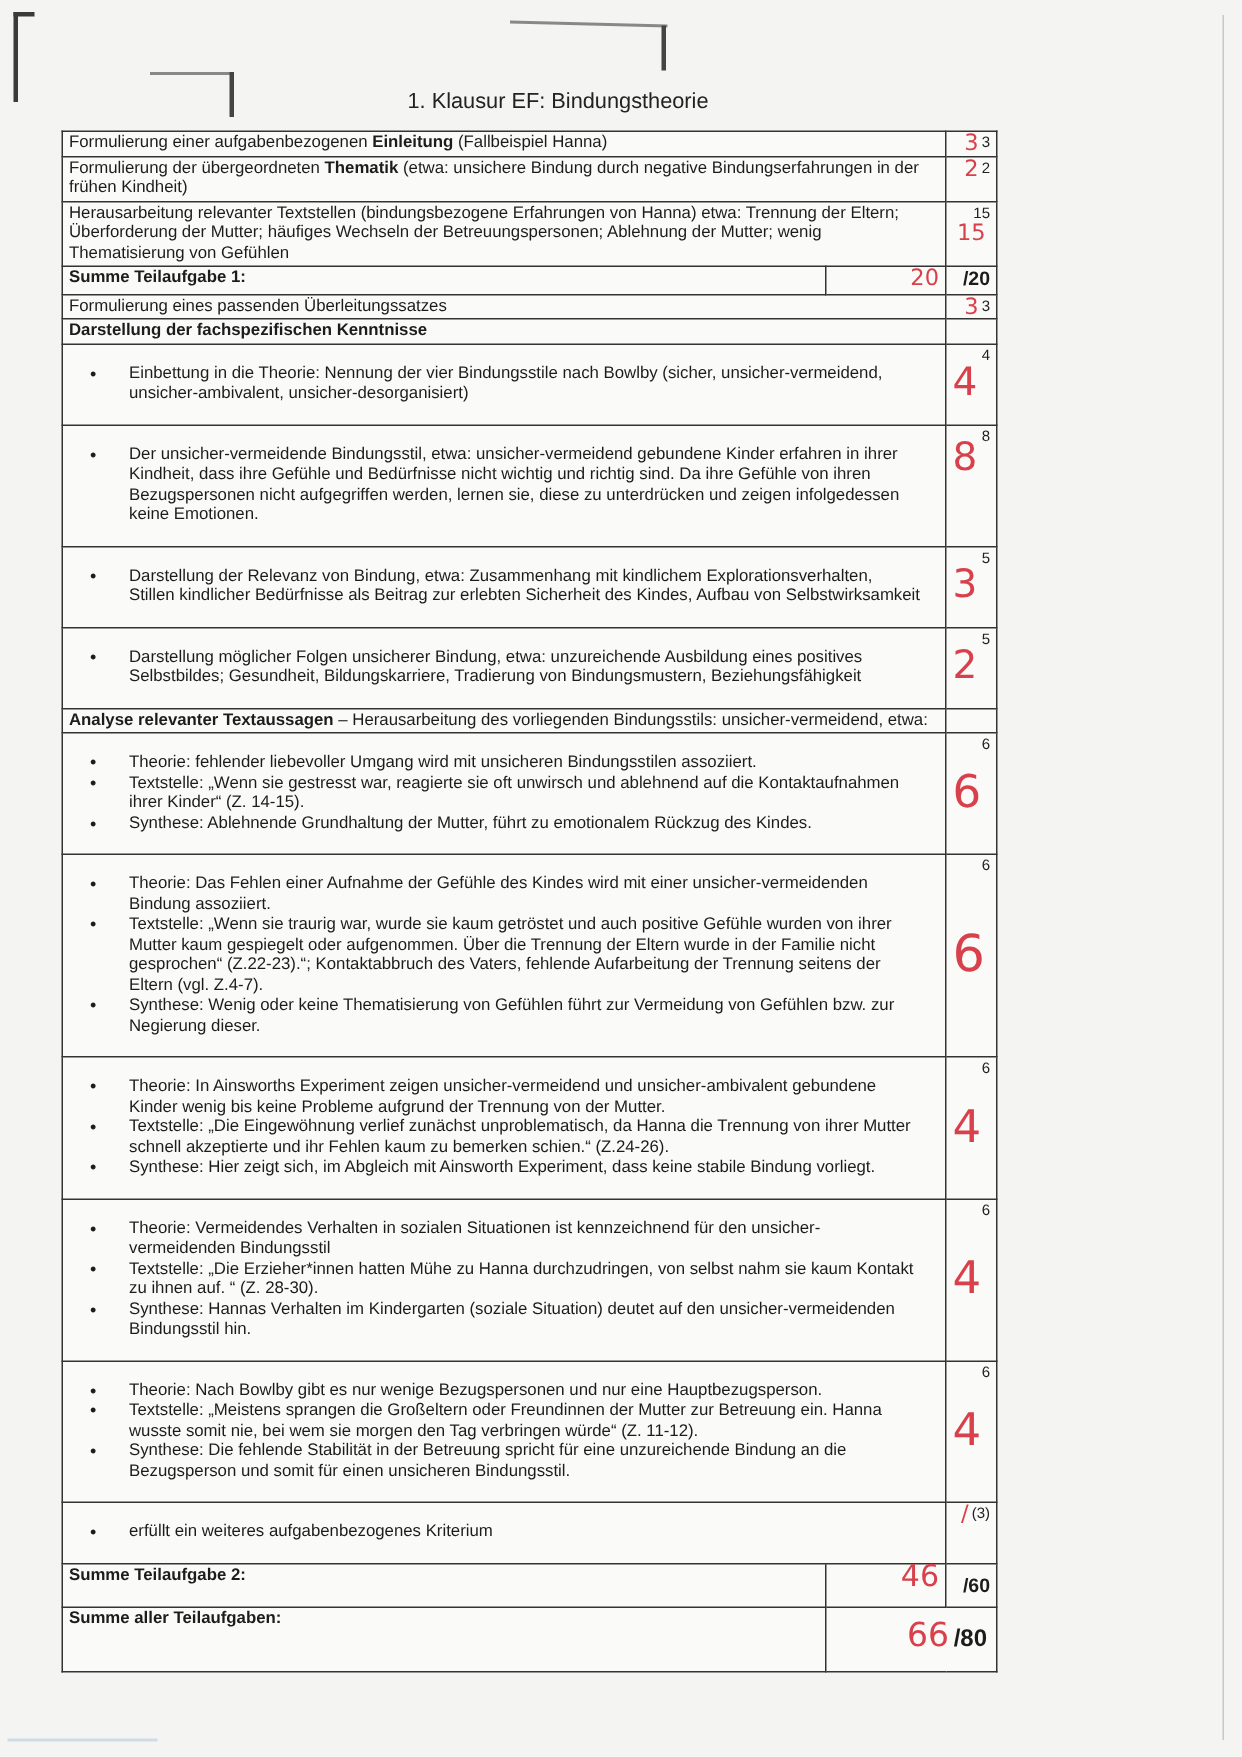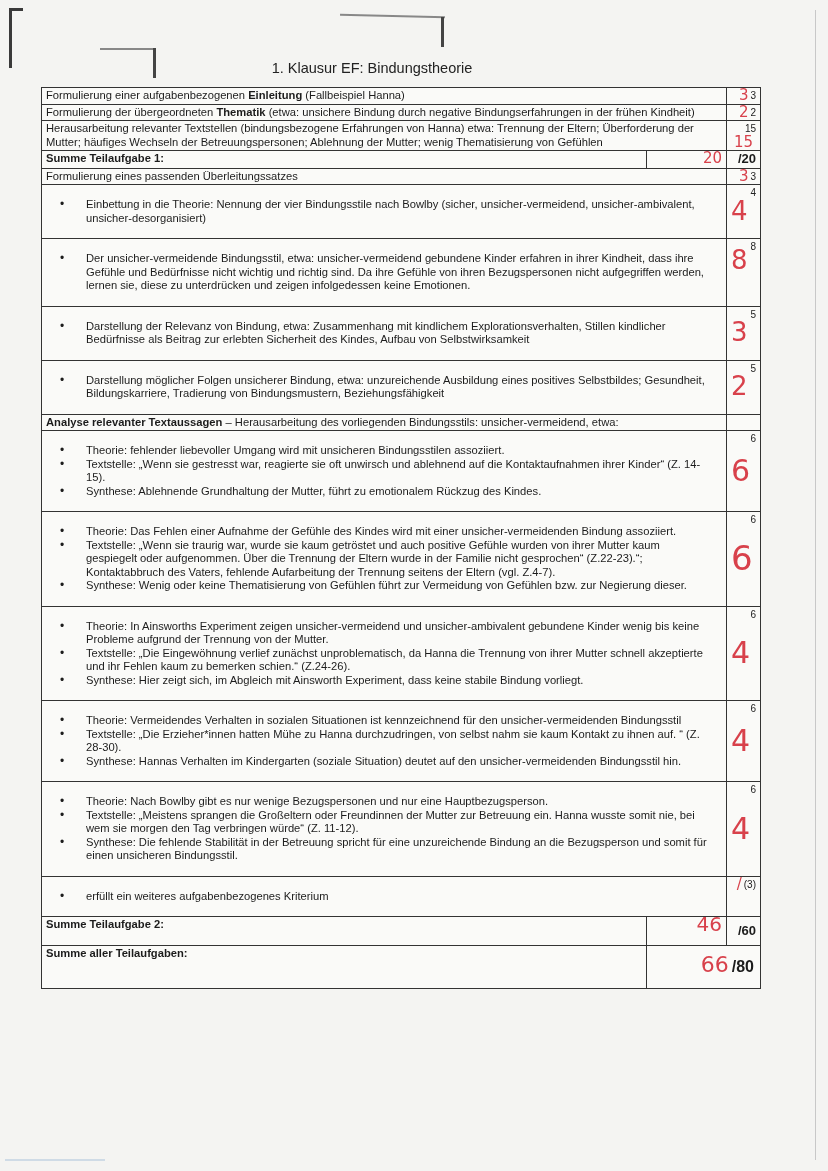--- a/index.html
+++ b/index.html
@@ -16,21 +16,21 @@
   .staple1v { position: absolute; left: 153px; top: 48px; width: 3px; height: 30px; background: #444; }
   .staple2 { position: absolute; left: 340px; top: 15px; width: 105px; height: 2px; background: #888; transform: rotate(1.5deg); }
   .staple2v { position: absolute; left: 441px; top: 17px; width: 3px; height: 30px; background: #444; }
   .footer-smudge { position: absolute; left: 5px; bottom: 10px; width: 100px; height: 2px; background: #cfdbe6; }
 
   .title {
     position: absolute; left: 0; width: 744px; top: 60px;
     text-align: center; font-size: 14.5px; color: #222;
   }
   table.grid {
-    position: absolute; left: 41px; top: 87px; width: 720px;
+    position: absolute; left: 41px; top: 87px; width: 624px;
     border-collapse: collapse; table-layout: fixed;
     font-size: 11.2px; line-height: 13.5px; background: #fafaf8;
   }
   table.grid td { border: 1px solid #333; padding: 1px 4px; vertical-align: top; }
   td.pts { width: 26px; position: relative; text-align: right; padding: 1px 3px; }
   .max { font-size: 10px; color: #222; }
   .hand { font-family: "DejaVu Sans", sans-serif; color: #d8414b; font-weight: normal; }
   .hand.small { font-size: 15px; }
   .hand.big { font-size: 26px; position: absolute; left: 4px; top: 50%; transform: translateY(-50%); }
   .hand.mid { font-size: 20px; margin-top: 17px; }
@@ -100,20 +100,24 @@
   <tr>
     <td colspan="2">Formulierung eines passenden Überleitungssatzes</td>
     <td class="pts">
           <div class="ptsline">
             <span class="hand small">3</span>
             <span class="max">3</span>
           </div>
         </td>
   </tr>
   <tr>
+    <td colspan="2" class="bold">Darstellung der fachspezifischen Kenntnisse</td>
+    <td class="pts"></td>
+  </tr>
+  <tr>
     <td colspan="2">
           <ul class="b">
             <li>Einbettung in die Theorie: Nennung der vier Bindungsstile nach Bowlby (sicher, unsicher-vermeidend, unsicher-ambivalent, unsicher-desorganisiert)</li>
           </ul>
         </td>
     <td class="pts"><span class="max">4</span><span class="hand big">4</span></td>
   </tr>
   <tr>
     <td colspan="2">
           <ul class="b">

